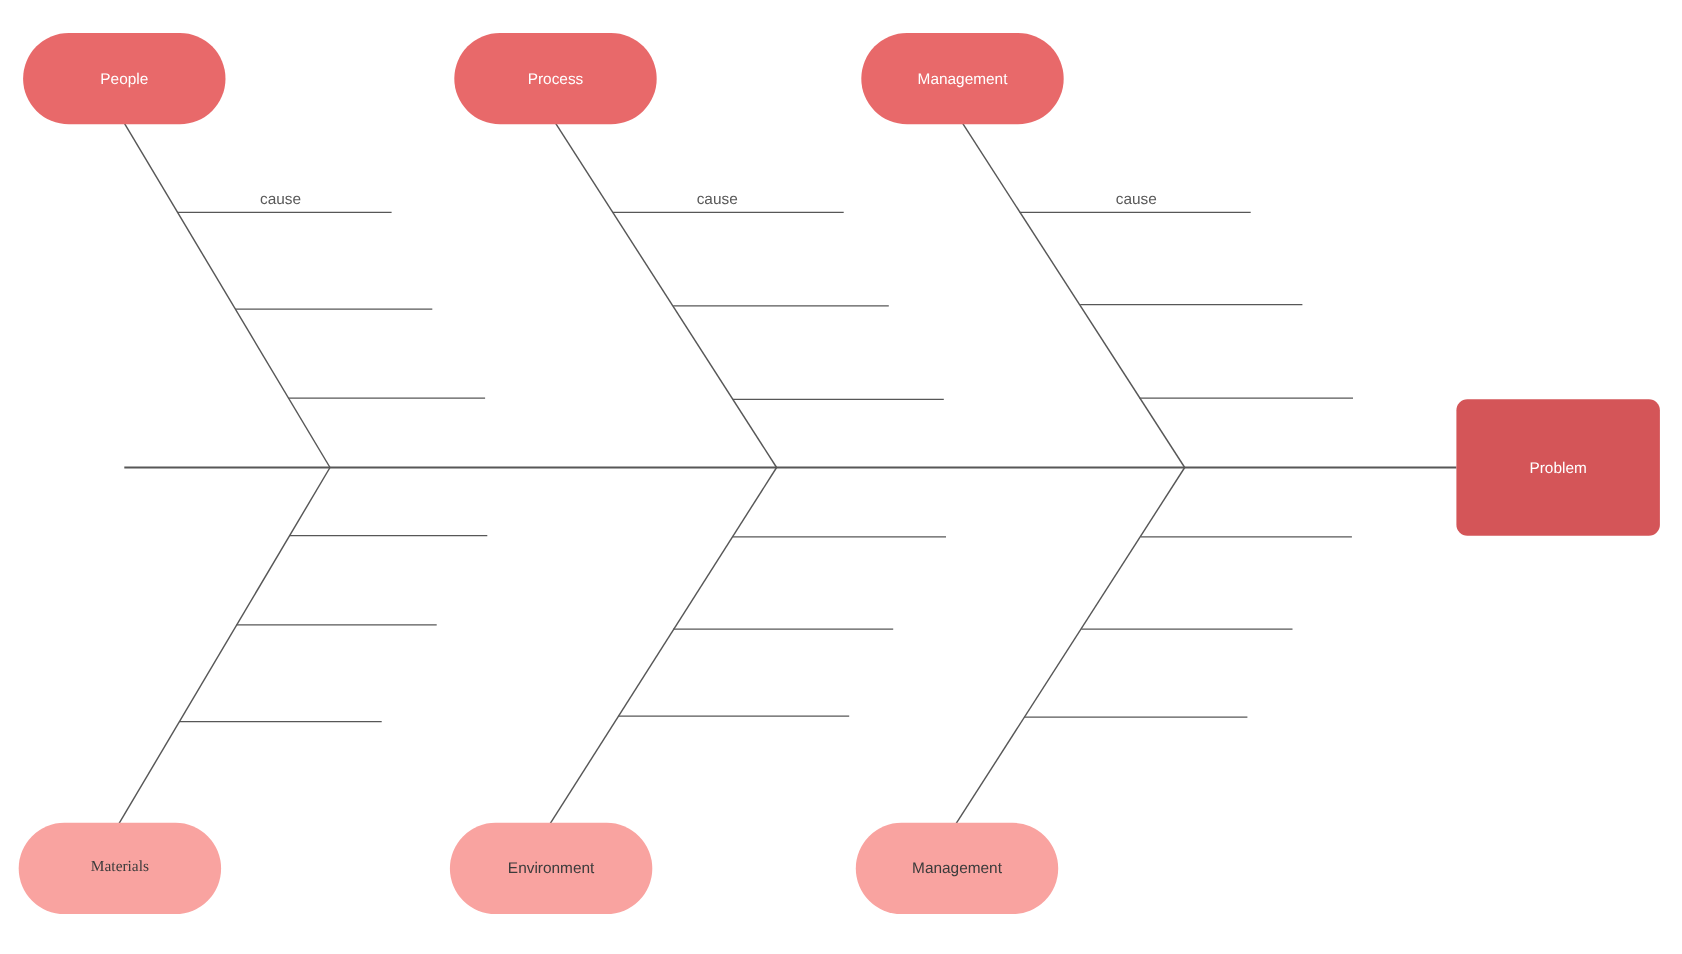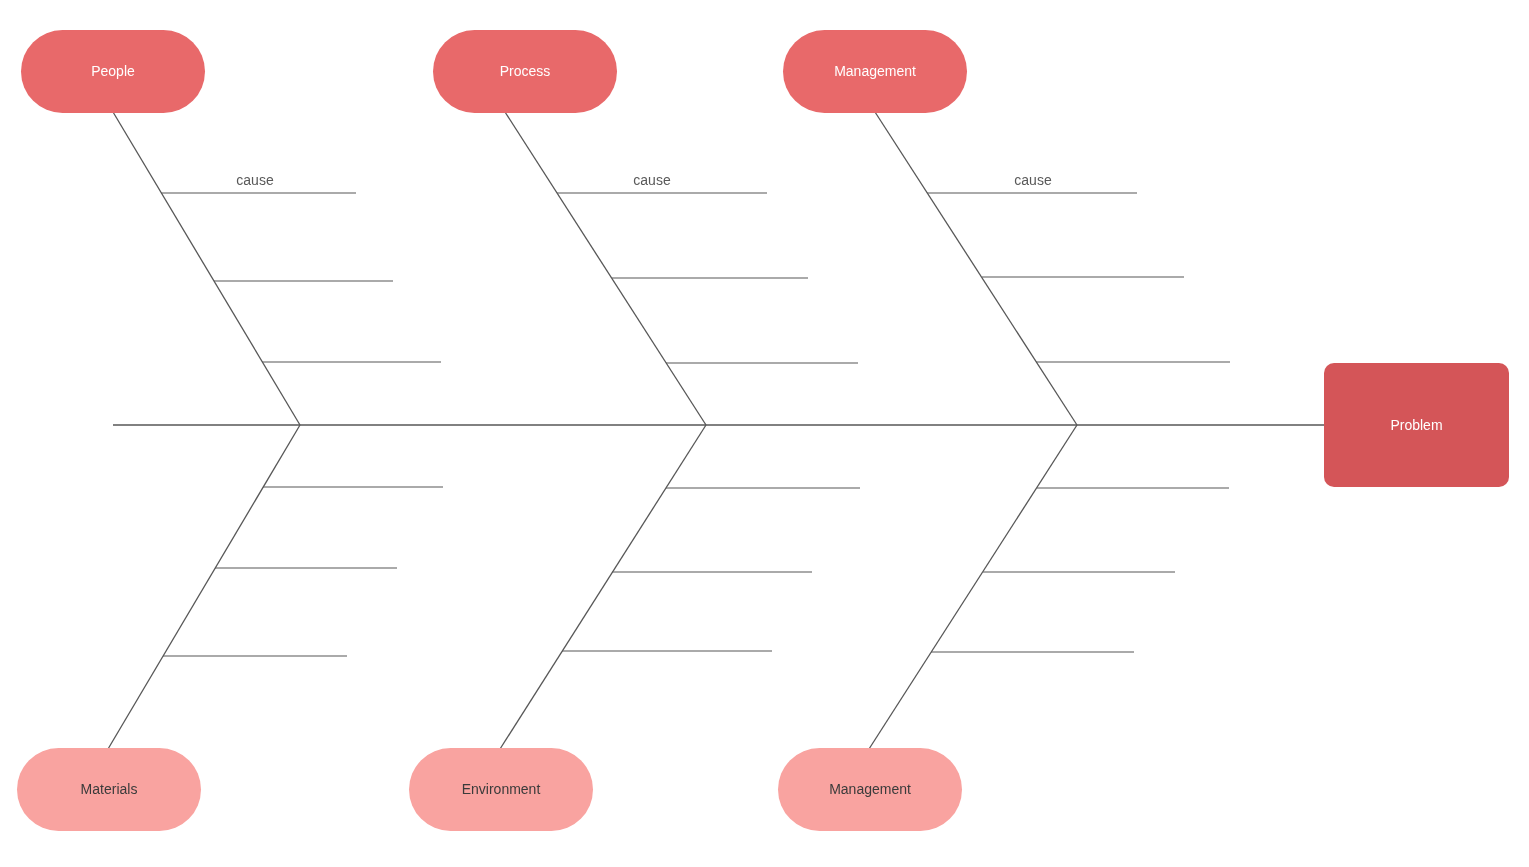--- a/index.html
+++ b/index.html
@@ -46,24 +46,24 @@
   .problem-box {
     background: var(--color-problem_fill, #d45558);
     color: var(--color-top_text, #ffffff);
     width: 185px; height: 124px;
     border-radius: 10px;
     left: 1324px; top: 363px;
   }
 
   
   .pos-people    { left: 21px;  top: 30px; }
-  .pos-process   { left: 433px; top: 30px; }
+  .pos-process   { left: 413px; top: 30px; }
   .pos-equipment { left: 783px; top: 30px; }
   
-  .pos-materials   { left: 17px;  top: 748px; }
+  .pos-materials   { left: 17px;  top: 748px; font-family: Liberation Serif, serif; }
   .pos-environment { left: 409px; top: 748px; }
   .pos-management  { left: 778px; top: 748px; }
 
   .cause-label {
     position: absolute;
     font-size: 14px;
     color: var(--color-cause_text, #595959);
     transform: translateX(-50%);
     white-space: nowrap;
   }

